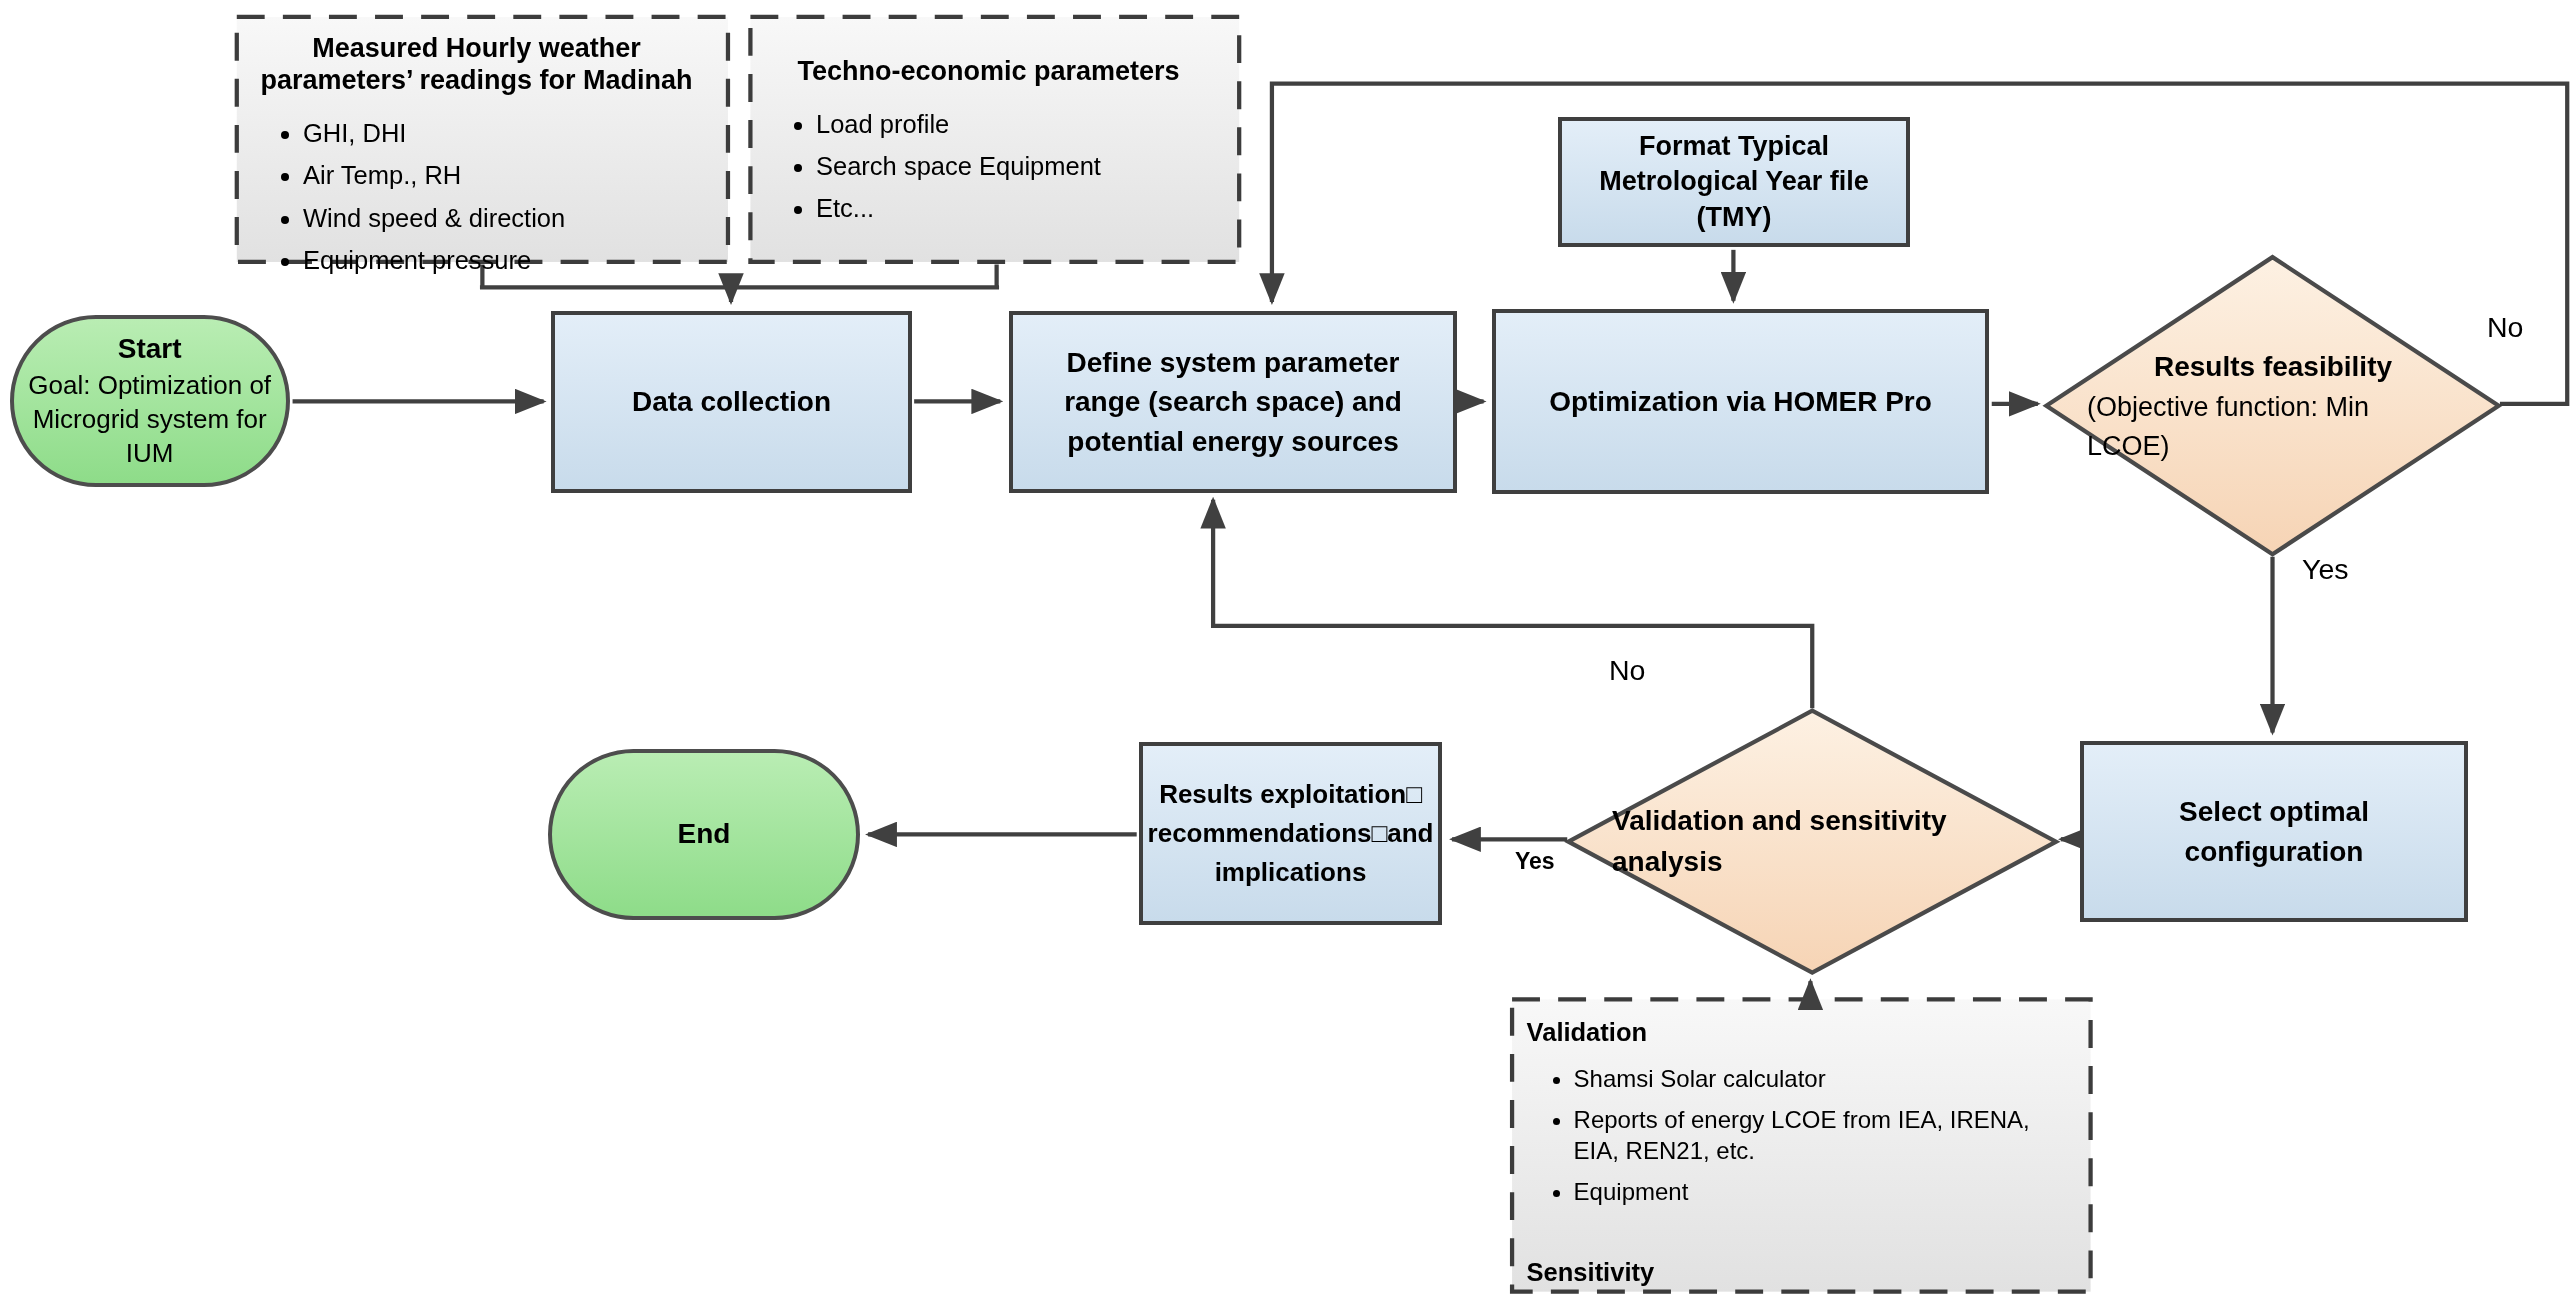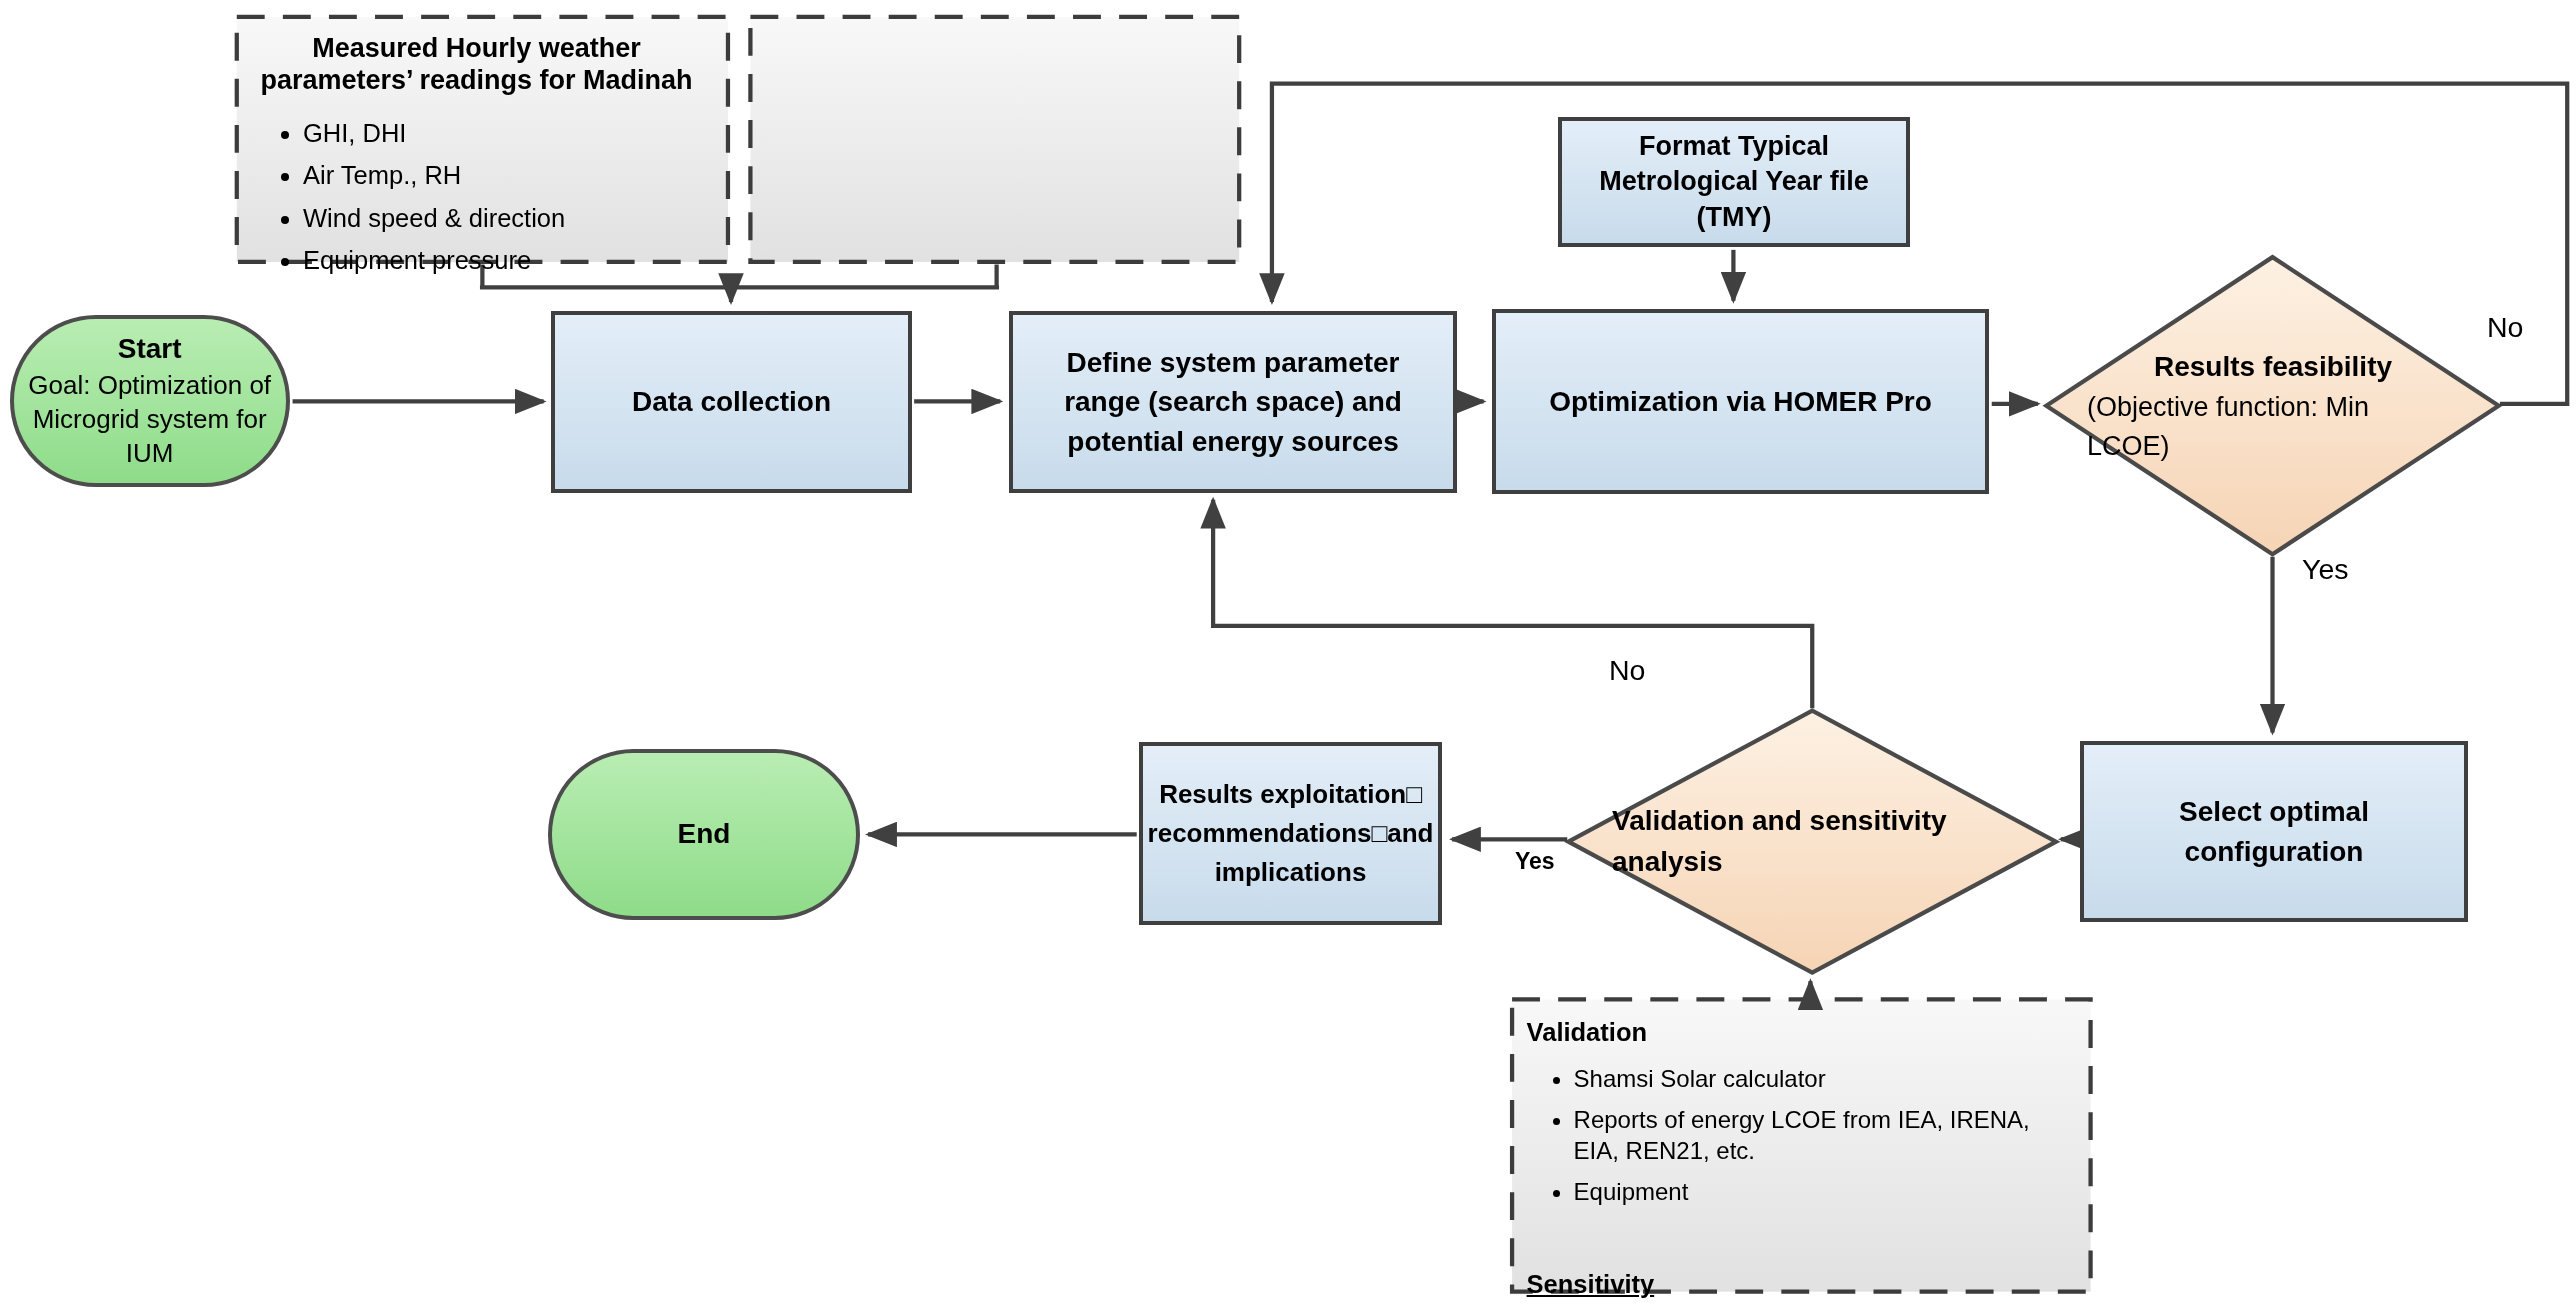--- a/index.html
+++ b/index.html
@@ -17,21 +17,21 @@
   .term-title{font-weight:bold;font-size:28px;line-height:1.3;}
   .term-sub{font-size:26px;line-height:1.32;padding:0 6px;}
 
   .note-title{width:100%;text-align:center;font-weight:bold;font-size:27px;line-height:1.18;}
   .note ul{margin:9.7px 0 0;padding-left:66px;list-style:disc;}
   .note li{font-size:25.5px;line-height:1.18;margin:12px 0;}
 
   .vnote-title{font-weight:bold;font-size:25.5px;line-height:1.2;text-align:left;}
   .vnote ul{margin:6px 0 0;padding-left:47px;list-style:disc;}
   .vnote li{font-size:24px;line-height:1.3;margin:9.7px 0;}
-  .gap-top{margin-top:52px;text-decoration:underline;}
+  .gap-top{margin-top:40px;}
 
   .diamond-label{position:absolute;display:flex;flex-direction:column;align-items:center;
                  justify-content:center;text-align:left;}
   .diamond-title{font-weight:bold;font-size:28px;line-height:1.45;}
   .diamond-sub{font-size:27px;line-height:1.45;}
 
   .edge-label{position:absolute;font-size:28.5px;}
   .edge-label.small-bold{font-weight:bold;font-size:23px;}
 </style>
 </head>
@@ -82,20 +82,28 @@
   <div class="node note" style="left:237px;top:17px;width:491px;height:245px;padding:16px 12px 0 0;">
     <div class="note-title">Measured Hourly weather parameters’ readings for Madinah</div>
     <ul>
       <li>GHI, DHI</li>
       <li>Air Temp., RH</li>
       <li>Wind speed &amp; direction</li>
       <li>Equipment pressure</li>
     </ul>
   </div>
 
+  <div class="node note" style="left:750px;top:17px;width:489px;height:245px;padding:12px 12px 0 0;justify-content:center;">
+    <div class="note-title">Techno-economic parameters</div>
+    <ul>
+      <li>Load profile</li>
+      <li>Search space Equipment</li>
+      <li>Etc...</li>
+    </ul>
+  </div>
 
   <div class="node terminator" style="left:9.7px;top:315px;width:280px;height:172px;">
     <div class="term-title">Start</div>
     <div class="term-sub">Goal: Optimization of Microgrid system for IUM</div>
   </div>
 
   <div class="node process" style="left:551px;top:311px;width:361px;height:182px;">
     <div class="proc-label">Data collection</div>
   </div>
 

